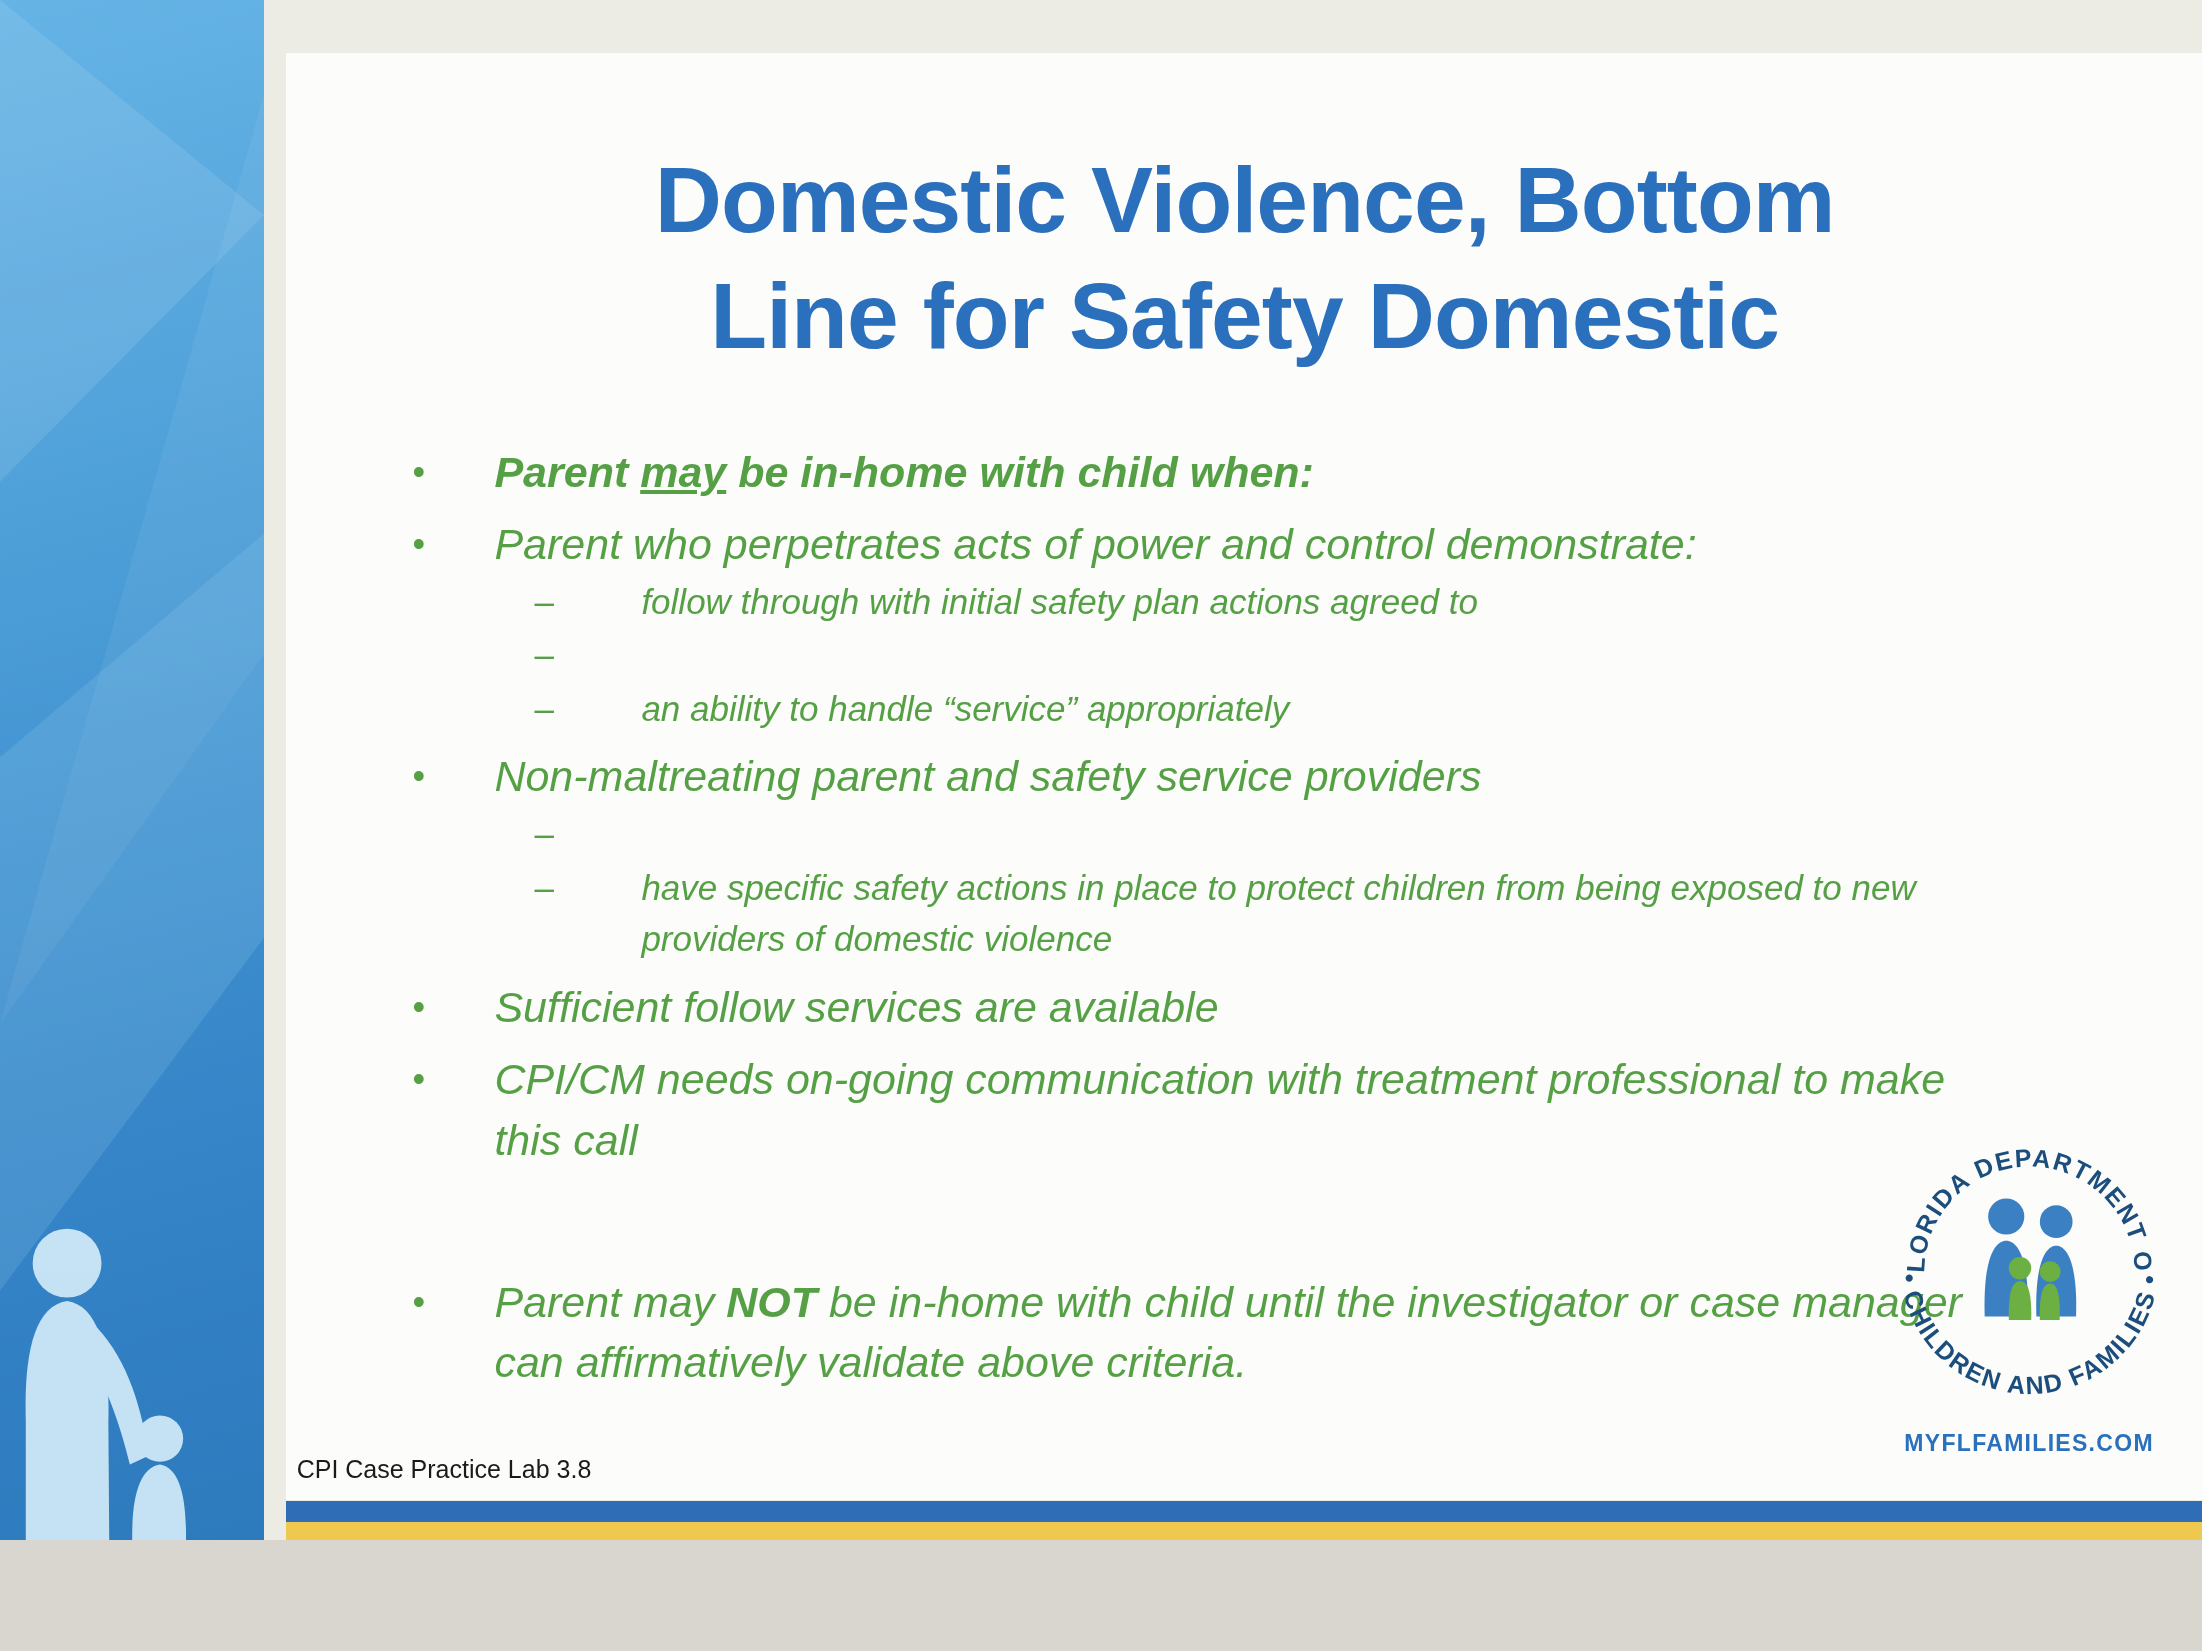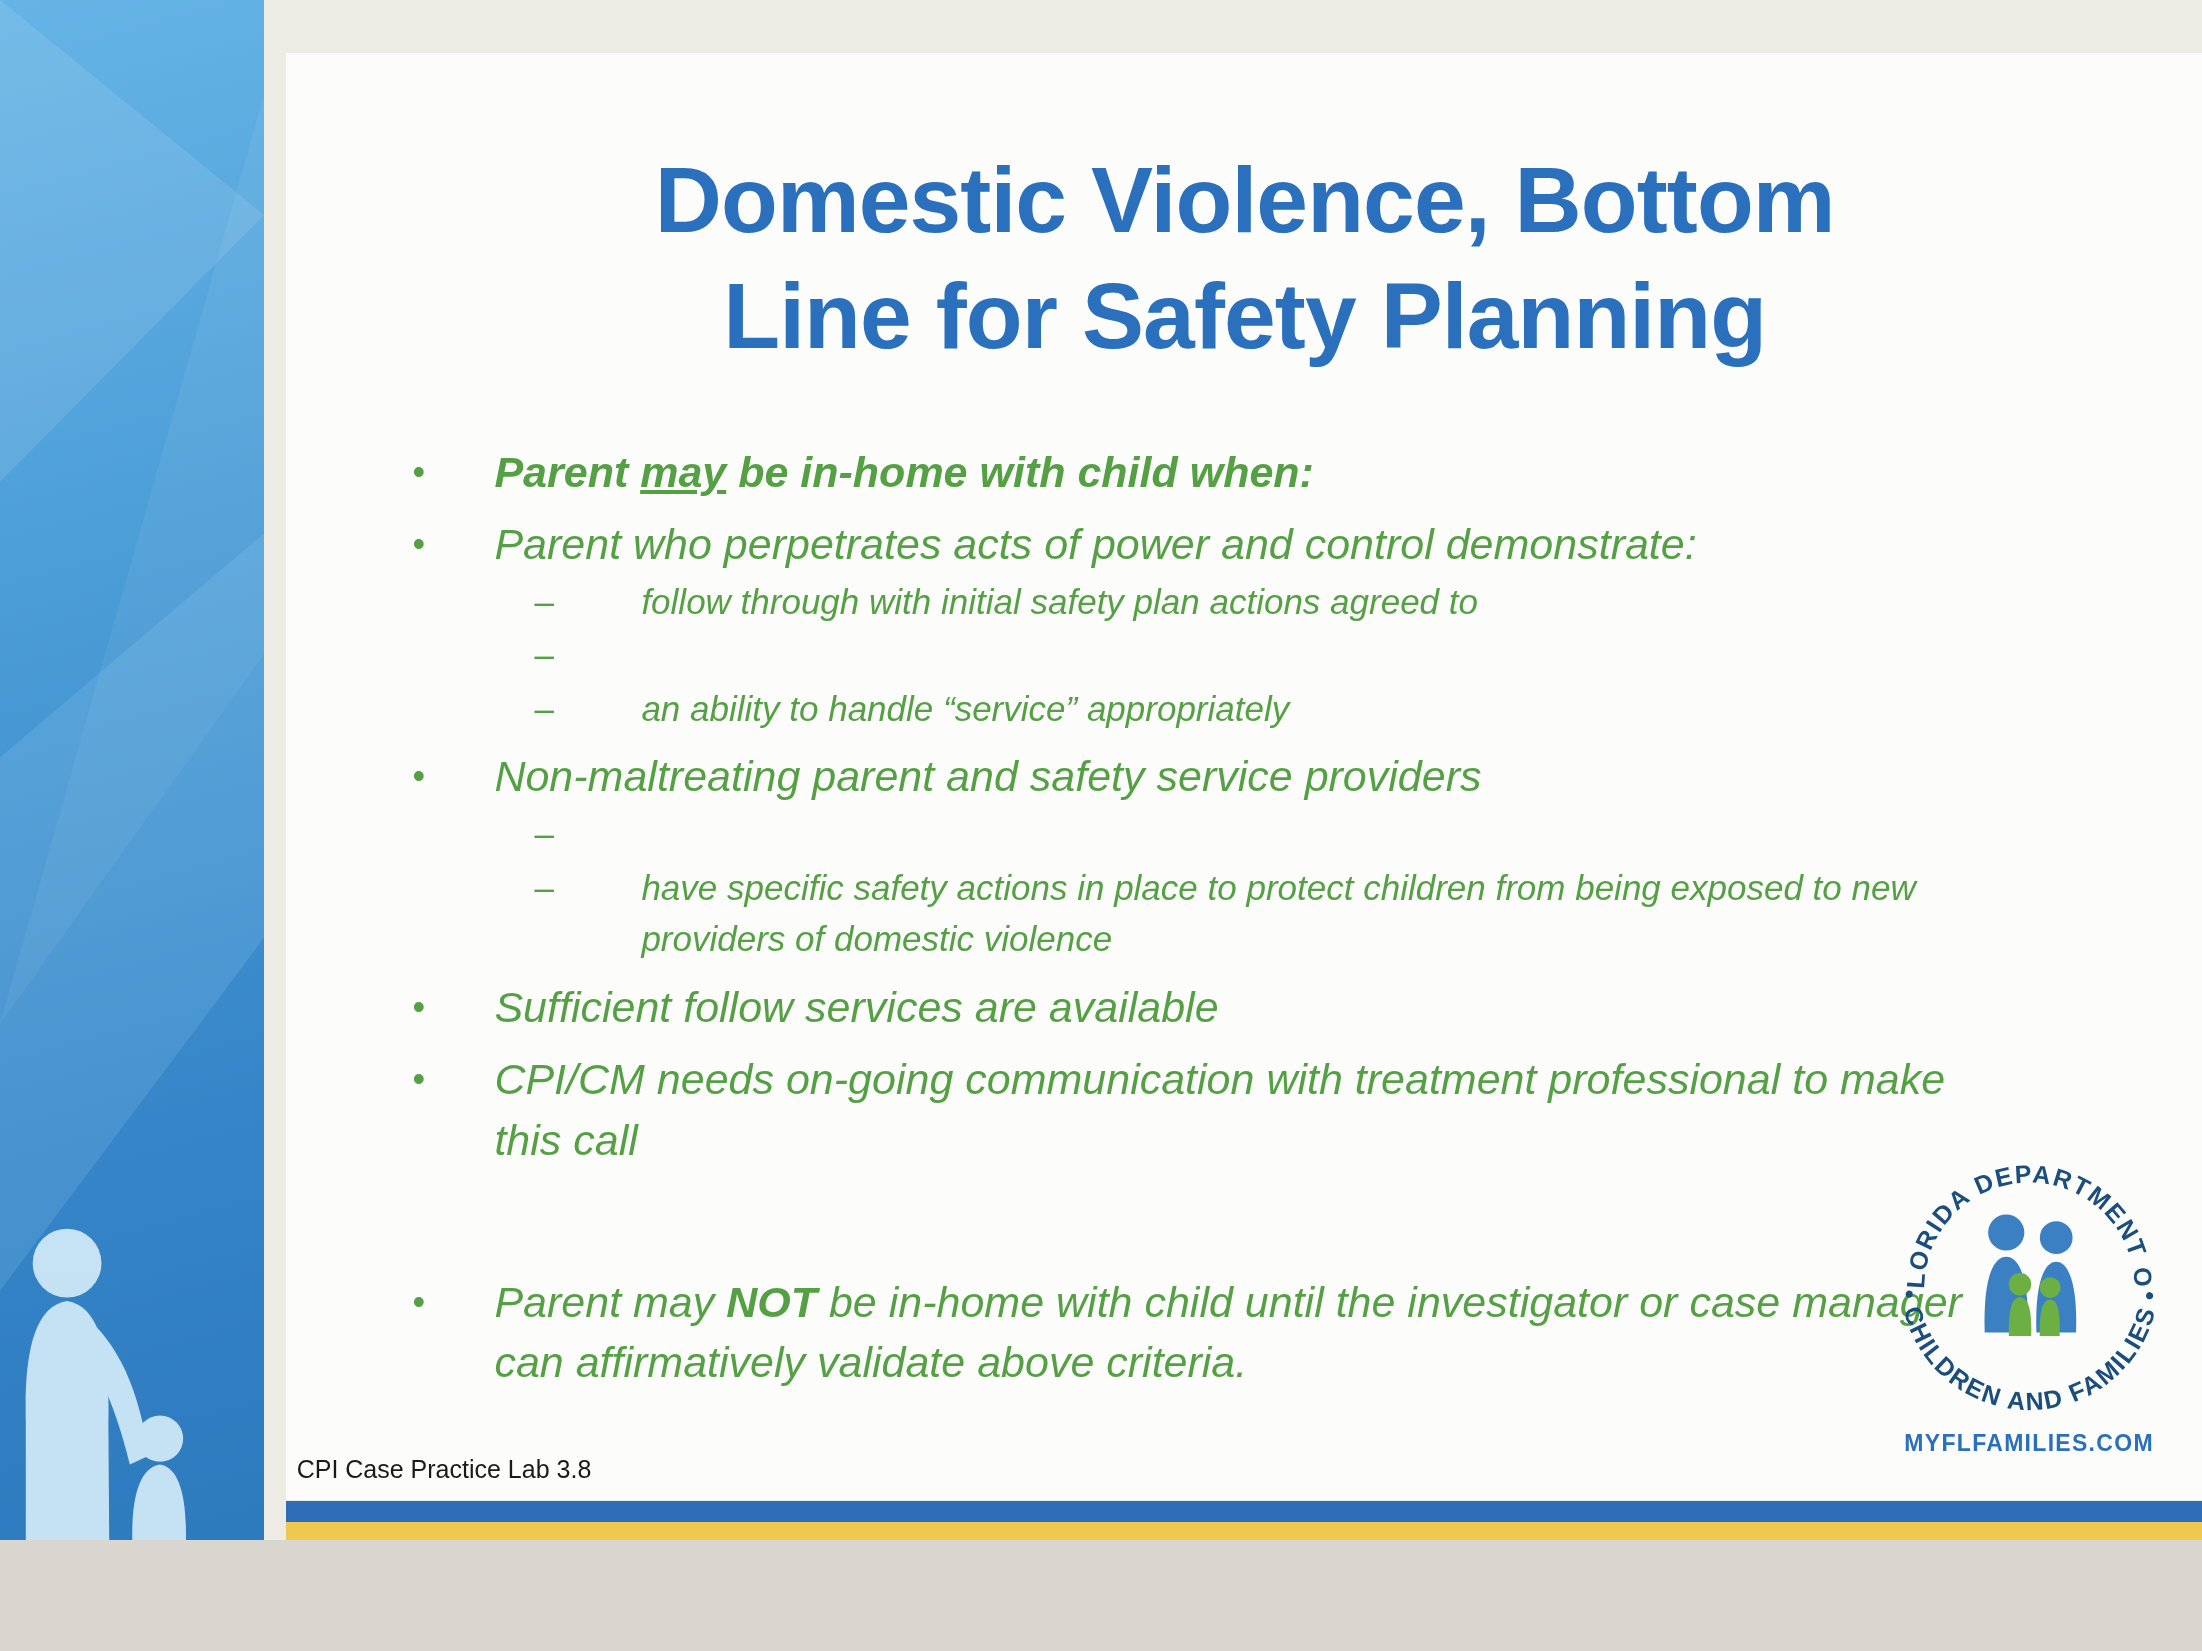--- a/index.html
+++ b/index.html
@@ -53,21 +53,21 @@
   
   .footer {
     position:absolute; left:10.3px; bottom:16px;
     font-size:25px; color:#1a1a1a; font-style:normal;
   }
 
   
   .logo { position:absolute; right:22.4px; bottom:43px; width:303px; text-align:center; }
   .logo svg { display:block; margin:0 auto; }
   .logo .site {
-    margin-top:1px; color:#2a70bd; font-weight:bold;
+    margin-top:17px; color:#2a70bd; font-weight:bold;
     font-size:23px; letter-spacing:1.3px;
   }
   .arc-text { font-family:"Liberation Sans", sans-serif; font-weight:bold; fill:#1c4e7d; font-size:29px; letter-spacing:2px; }
 </style>
 </head>
 <body>
 
 <div class="screen">
 
   <aside class="sidebar">
@@ -85,21 +85,21 @@
         <path d="M186,1702 C160,1706 152,1746 154,1802 L154,1920 L218,1920 L216,1802 C218,1746 211,1706 186,1702 Z"></path>
       </g>
     </svg>
   </aside>
 
   <main class="content">
     <div class="slide-panel">
 
       <h1 class="title">
         <span>Domestic Violence, Bottom</span>
-        <span>Line for Safety Planning</span>
+        <span>Line for Safety Domestic</span>
       </h1>
 
       <div class="bullets">
 
         <div class="row l1 bold">
           <span class="mark">•</span>
           <span class="txt"><span>Parent </span><span class="u">may</span><span> be in-home with child when:</span></span>
         </div>
 
         <div class="row l1">

